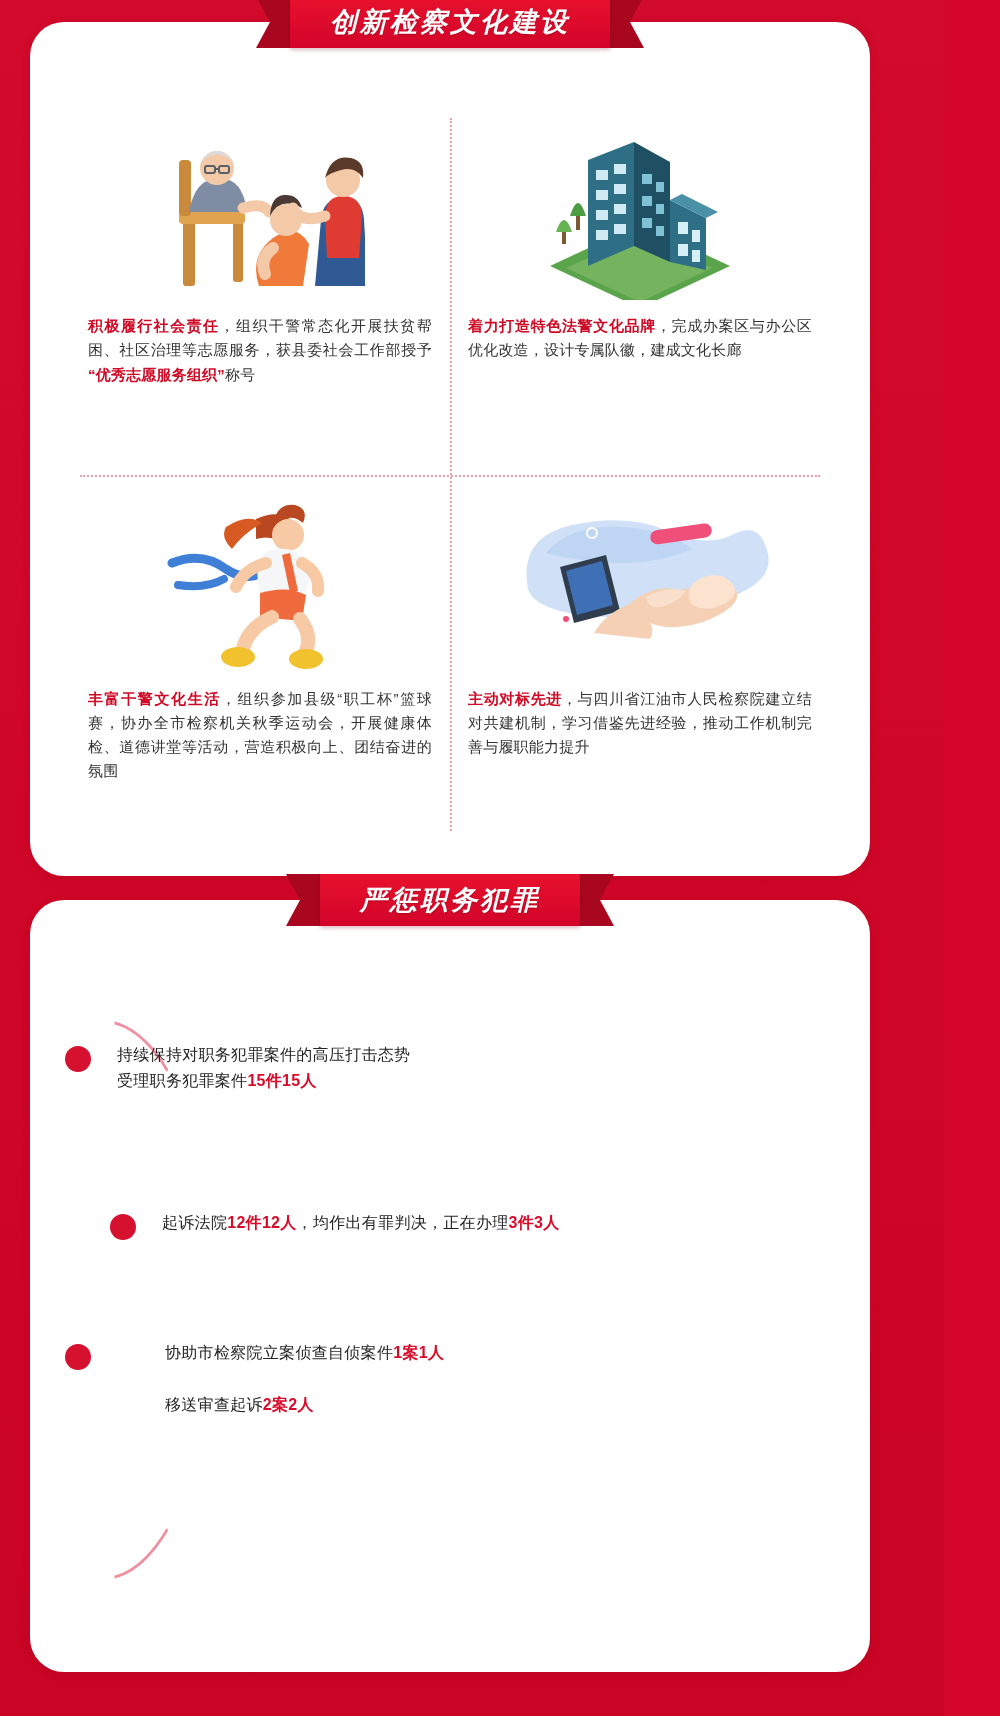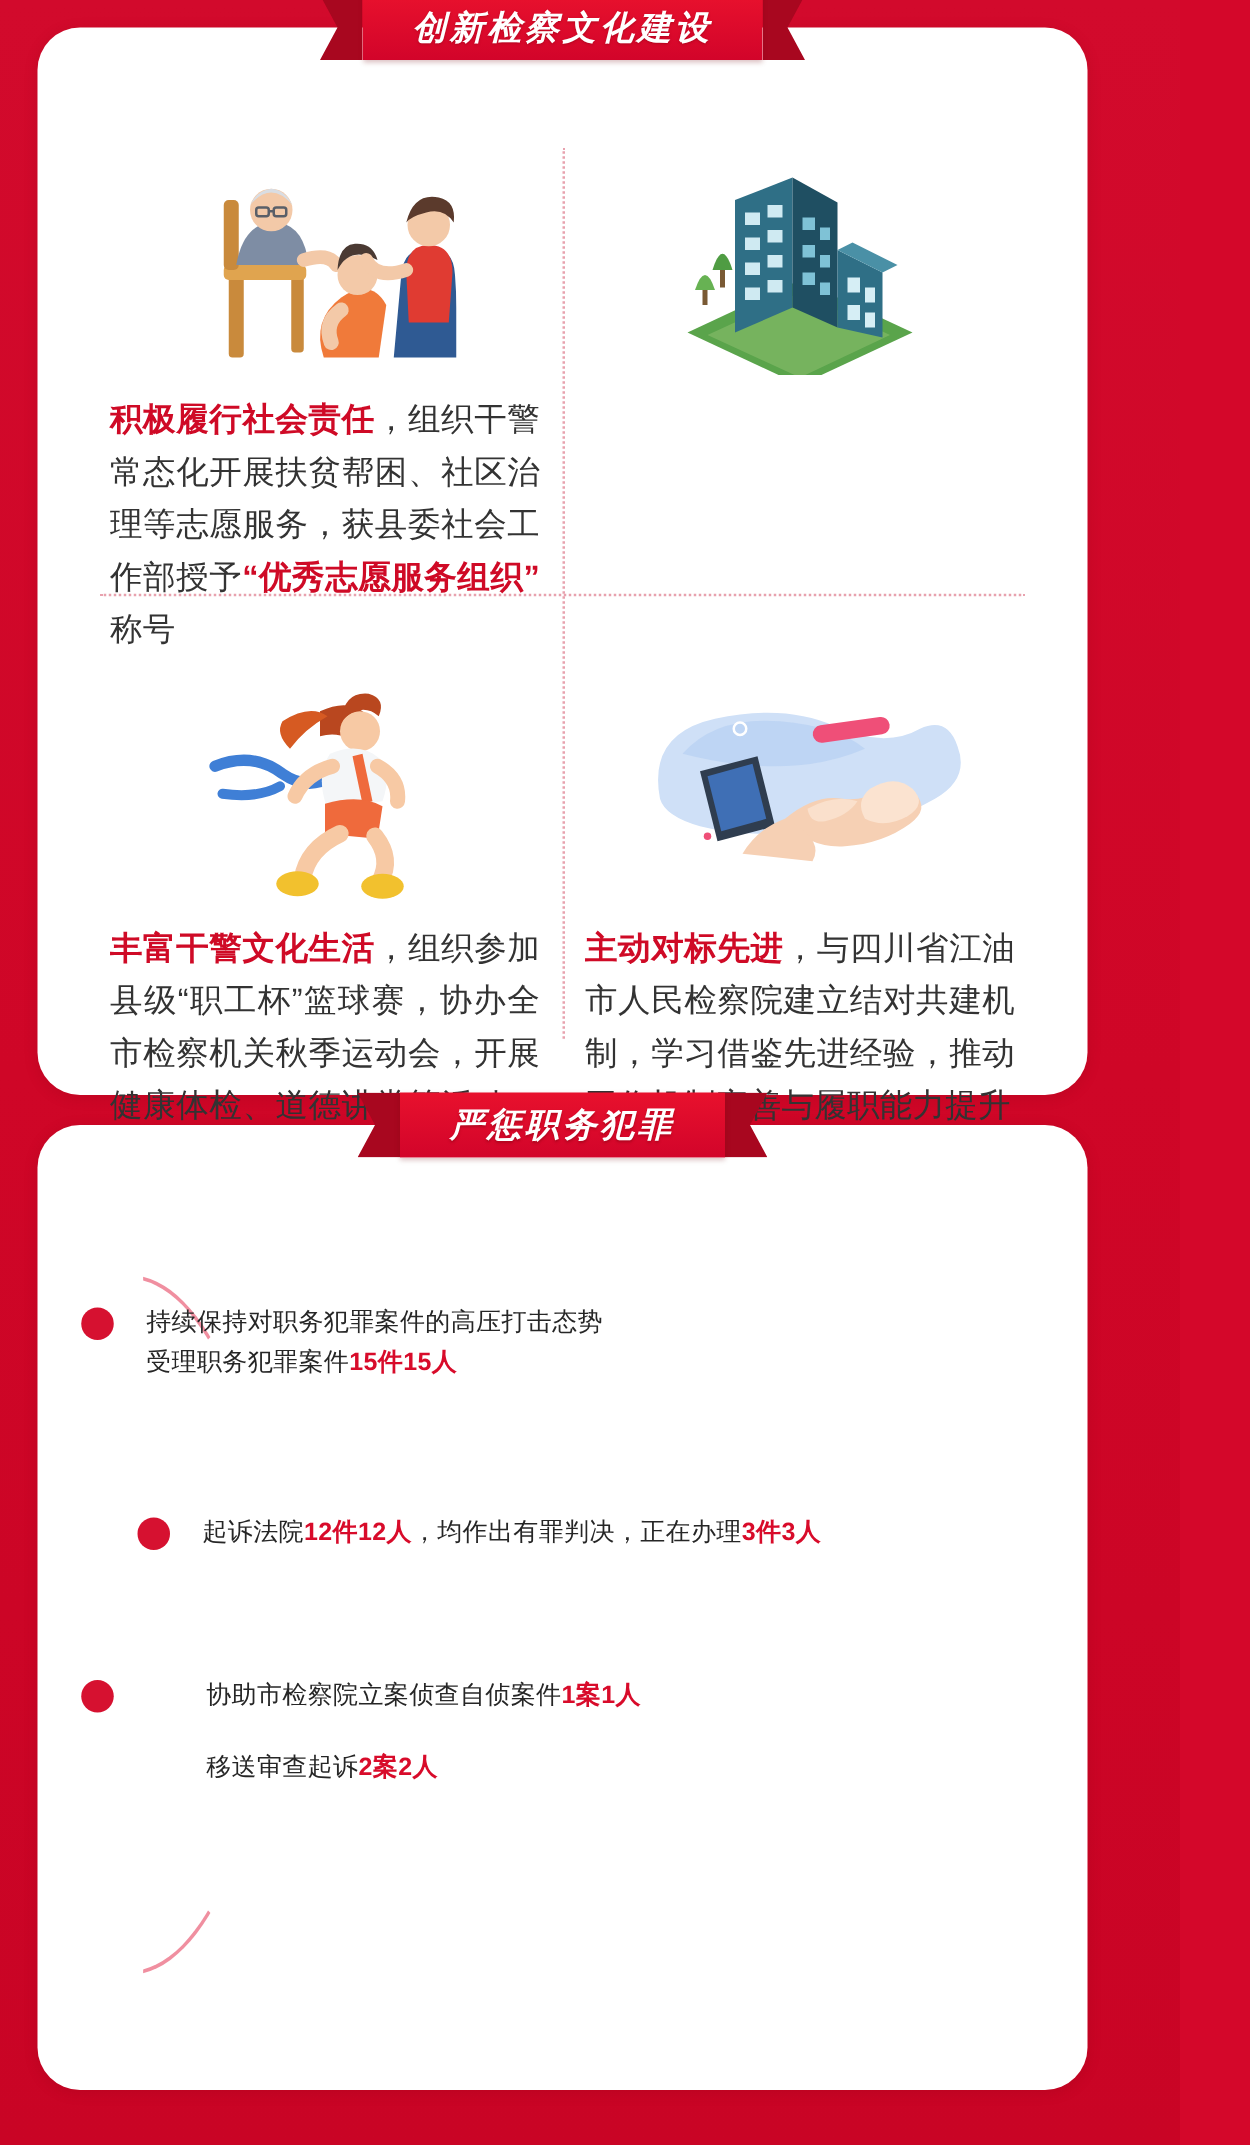--- a/index.html
+++ b/index.html
@@ -91,21 +91,21 @@
     box-sizing: border-box;
   }
   .quad-cell .art {
     height: 190px;
     display: flex;
     align-items: flex-end;
     justify-content: center;
     margin-bottom: 14px;
   }
   .quad-cell .txt {
-    font-size: 26px;
+    font-size: 15px;
     line-height: 1.62;
     color: #333;
     text-align: justify;
     letter-spacing: 0.2px;
   }
   .quad-cell .txt b {
     color: #cf0a26;
     font-weight: bold;
   }
 
@@ -156,21 +156,21 @@
     width: 26px;
     height: 26px;
     border-radius: 50%;
     background: #d61130;
     flex: 0 0 auto;
     margin-top: 4px;
     box-shadow: 0 0 0 3px #fff;
   }
   .tl-text {
     margin-left: 26px;
-    font-size: 20px;
+    font-size: 16px;
     line-height: 1.6;
     color: #262626;
     letter-spacing: 0.3px;
     white-space: nowrap;
   }
   .tl-text b { color: #d80b2a; font-weight: bold; text-align: right; }
   .tl-1 { left: 35px;  top: 22px; }
   .tl-2 { left: 80px;  top: 190px; }
   .tl-3 { left: 35px;  top: 320px; gap: 48px; }
 
@@ -264,20 +264,21 @@
               <rect x="148" y="124" width="10" height="12"></rect>
                 <rect x="162" y="130" width="8" height="12"></rect>
             </g>
 
             <path d="M40 96 q8 -26 16 0 z" fill="#4f9c43"></path>
             <rect x="46" y="96" width="4" height="14" fill="#7a5a34"></rect>
             <path d="M26 112 q8 -24 16 0 z" fill="#67b253"></path>
             <rect x="32" y="112" width="4" height="12" fill="#7a5a34"></rect>
           </svg>
         </div>
+        <div class="txt"><b>着力打造特色法警文化品牌</b><span>，完成办案区与办公区优化改造，设计专属队徽，建成文化长廊</span></div>
       </div>
 
       <div class="quad-cell">
         <div class="art">
           <svg width="200" height="180" viewBox="0 0 200 180">
 
             <path d="M12 70 q30 -12 54 6 q20 14 40 2" stroke="#3f7fd6" stroke-width="9" fill="none" stroke-linecap="round"></path>
             <path d="M18 92 q28 4 46 -6" stroke="#3f7fd6" stroke-width="8" fill="none" stroke-linecap="round"></path>
 
             <path d="M96 26 q26 -12 40 6 q10 16 -6 26 q-14 -18 -34 -12 z" fill="#b9471f"></path>

